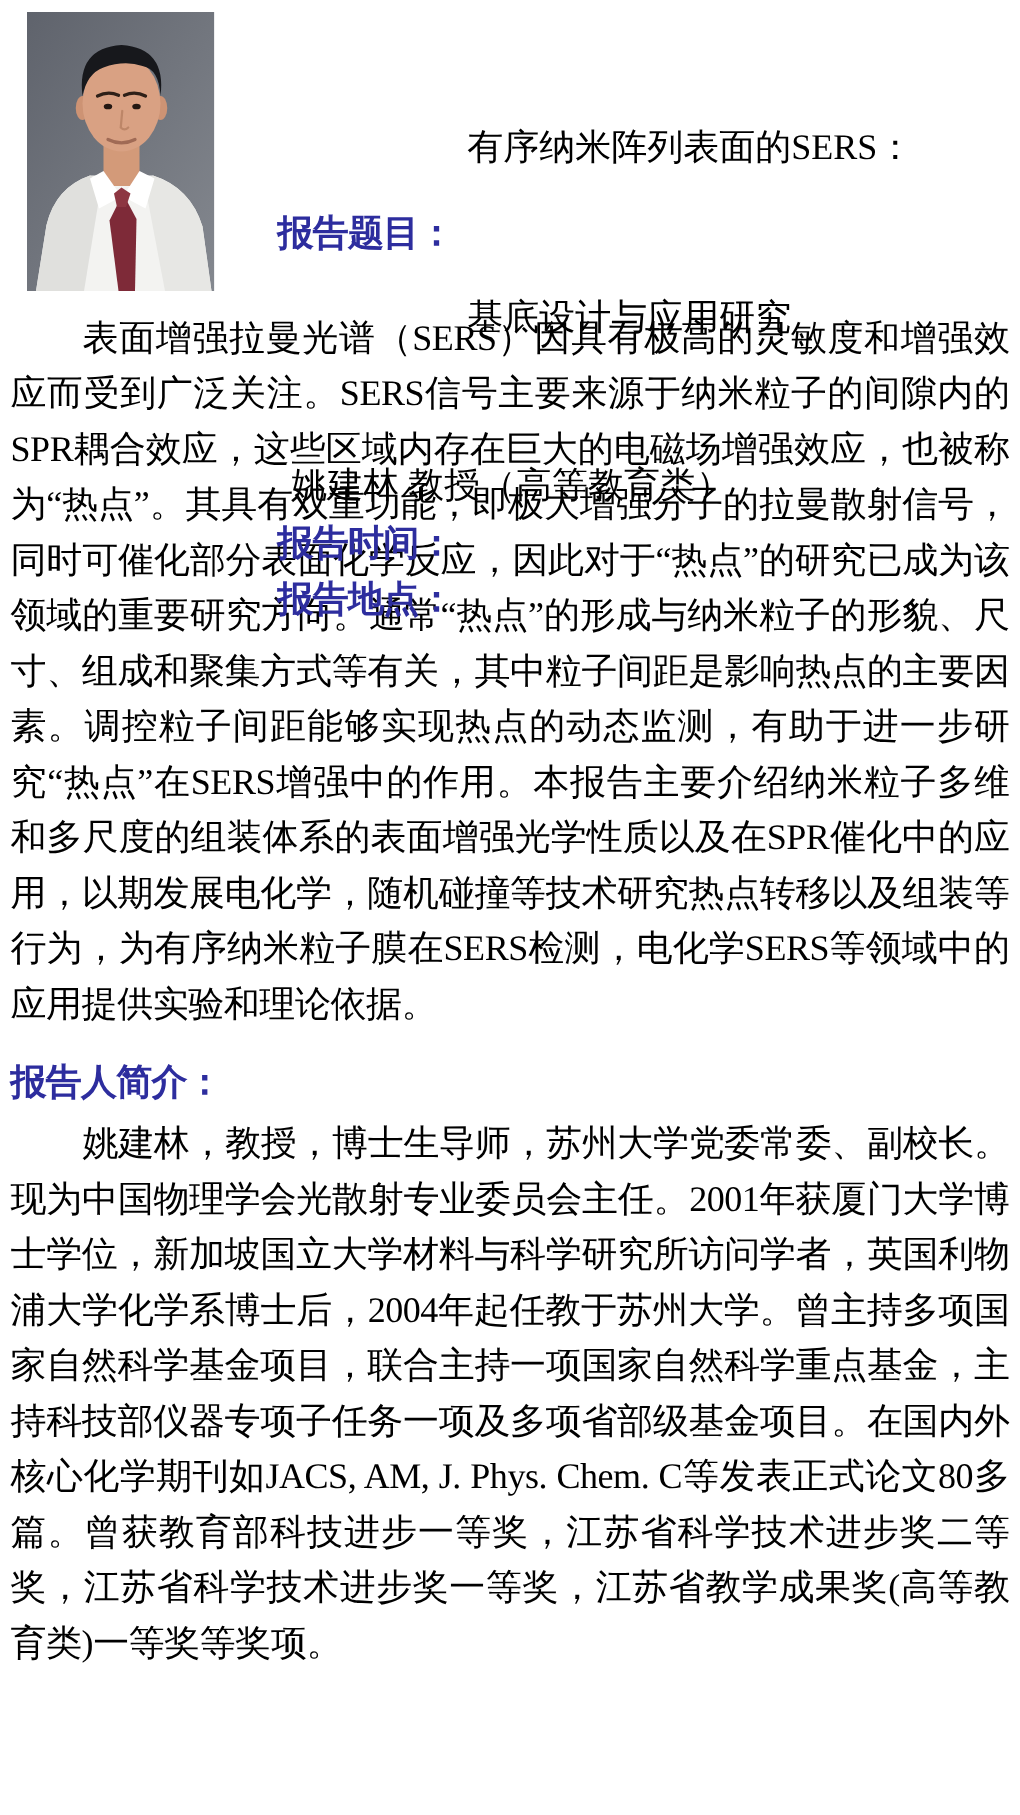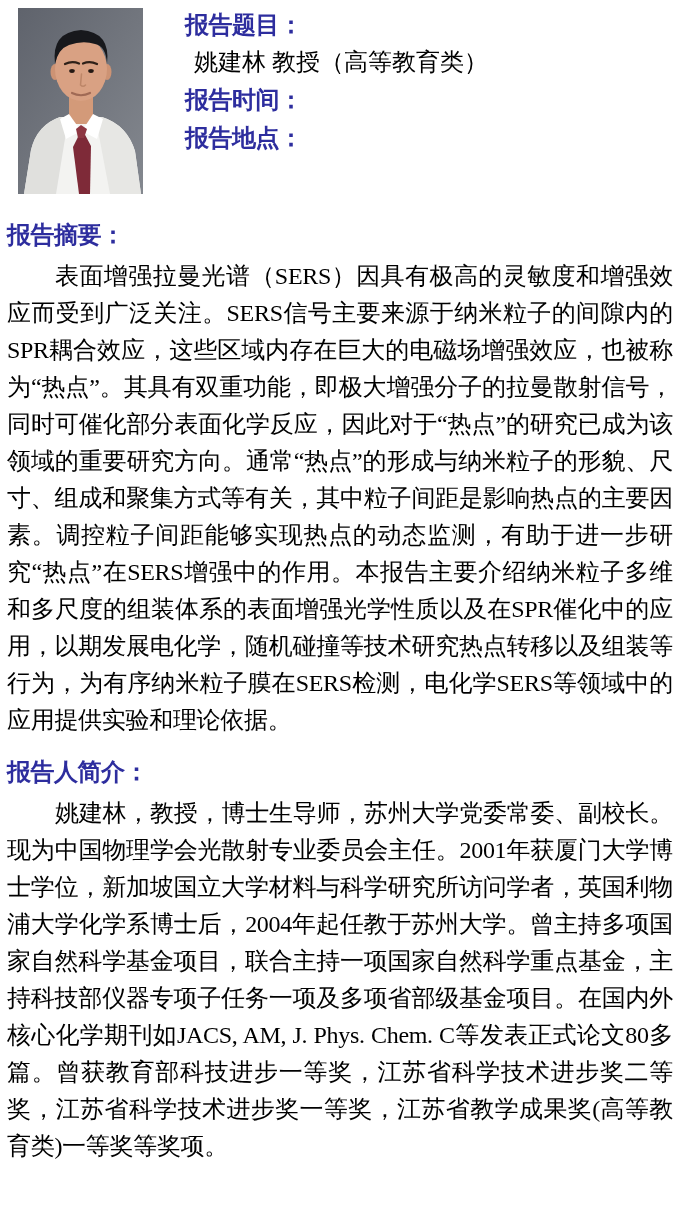--- a/index.html
+++ b/index.html
@@ -104,32 +104,35 @@
         <ellipse cx="54" cy="63" rx="2.8" ry="1.9" fill="#241813"></ellipse>
         <ellipse cx="73" cy="63" rx="2.8" ry="1.9" fill="#241813"></ellipse>
         <path d="M63.5 66 L62.5 77 q2.5 2.5 5 0" stroke="#bd8668" stroke-width="1.5" fill="none" stroke-linecap="round"></path>
         <path d="M54 85 q9 4.5 18 0" stroke="#a06a55" stroke-width="2.2" fill="none" stroke-linecap="round"></path>
       </svg>
     </div>
 
     <div class="info">
       <div class="irow">
         <span class="ilabel">报告题目：</span>
+        <span class="ivalue two-line">
+          <span>有序纳米阵列表面的SERS：</span>
+          <span>基底设计与应用研究</span>
+        </span>
       </div>
       <div class="irow">
         <span class="ivalue">姚建林 教授（高等教育类）</span>
       </div>
       <div class="irow">
         <span class="ilabel">报告时间：</span>
       </div>
       <div class="irow">
         <span class="ilabel">报告地点：</span>
       </div>
     </div>
   </div>
 
-  <h2 class="sec-heading abstract">报告摘要：</h2>
   <p class="body-text">表面增强拉曼光谱（SERS）因具有极高的灵敏度和增强效应而受到广泛关注。SERS信号主要来源于纳米粒子的间隙内的SPR耦合效应，这些区域内存在巨大的电磁场增强效应，也被称为“热点”。其具有双重功能，即极大增强分子的拉曼散射信号，同时可催化部分表面化学反应，因此对于“热点”的研究已成为该领域的重要研究方向。通常“热点”的形成与纳米粒子的形貌、尺寸、组成和聚集方式等有关，其中粒子间距是影响热点的主要因素。调控粒子间距能够实现热点的动态监测，有助于进一步研究“热点”在SERS增强中的作用。本报告主要介绍纳米粒子多维和多尺度的组装体系的表面增强光学性质以及在SPR催化中的应用，以期发展电化学，随机碰撞等技术研究热点转移以及组装等行为，为有序纳米粒子膜在SERS检测，电化学SERS等领域中的应用提供实验和理论依据。</p>
 
   <h2 class="sec-heading bio">报告人简介：</h2>
   <p class="body-text">姚建林，教授，博士生导师，苏州大学党委常委、副校长。现为中国物理学会光散射专业委员会主任。2001年获厦门大学博士学位，新加坡国立大学材料与科学研究所访问学者，英国利物浦大学化学系博士后，2004年起任教于苏州大学。曾主持多项国家自然科学基金项目，联合主持一项国家自然科学重点基金，主持科技部仪器专项子任务一项及多项省部级基金项目。在国内外核心化学期刊如JACS, AM, J. Phys. Chem. C等发表正式论文80多篇。曾获教育部科技进步一等奖，江苏省科学技术进步奖二等奖，江苏省科学技术进步奖一等奖，江苏省教学成果奖(高等教育类)一等奖等奖项。</p>
 
 </div>
 
 </body></html>

